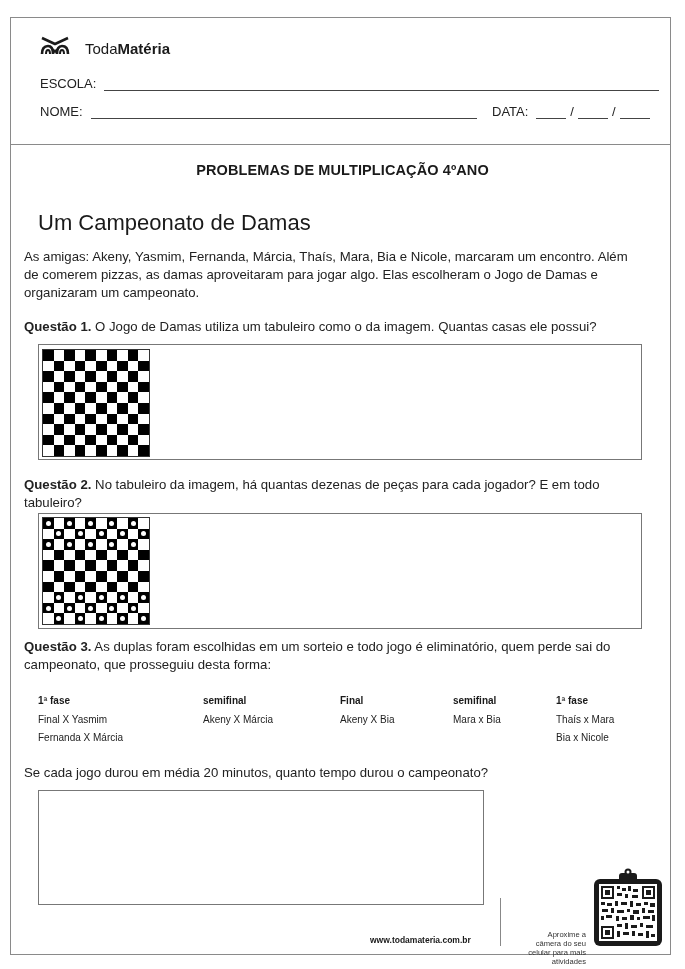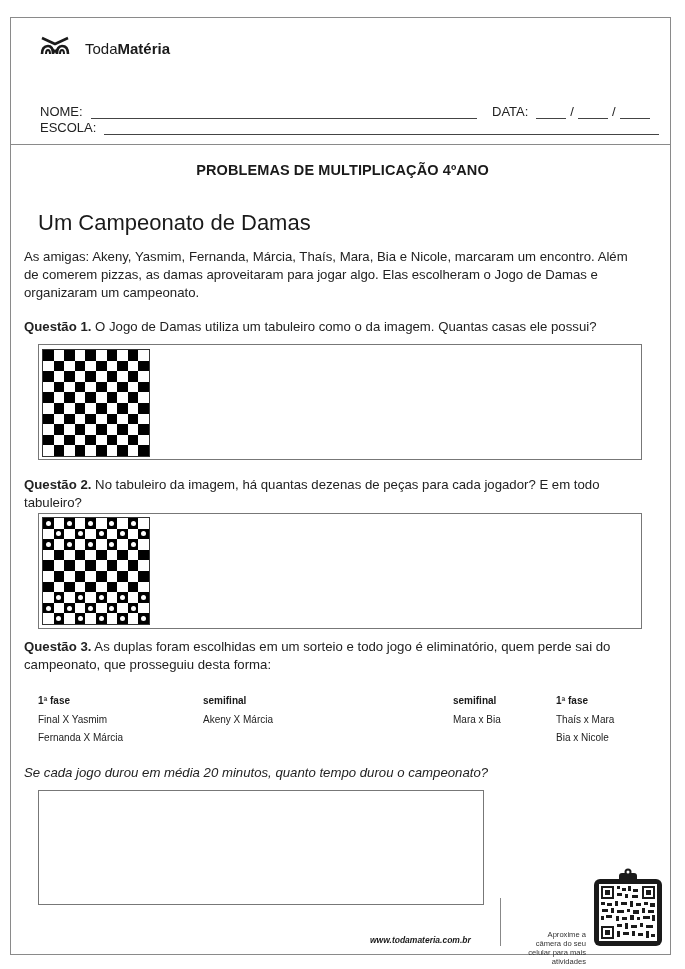--- a/index.html
+++ b/index.html
@@ -39,21 +39,21 @@
     .cell.dark { background: #000; }
     .cell.light { background: #fff; }
     .piece {
       position: absolute; left: 50%; top: 50%; width: 5px; height: 5px; margin: -2.5px 0 0 -2.5px;
       border-radius: 50%; background: #fff;
     }
     .bracket { position: absolute; top: 692px; left: 38px; width: 610px; height: 60px; }
     .bcol { position: absolute; top: 0; font-size: 10px; line-height: 18.5px; color: #222; }
     .bcol .phase { font-weight: 700; color: #1a1a1a; }
     .footer-divider { position: absolute; left: 500px; top: 898px; height: 48px; border-left: 1px solid #888; }
-    .site { position: absolute; left: 370px; top: 935px; font-size: 8.5px; font-weight: 700; color: #1a1a1a; font-style: italic; }
+    .site { position: absolute; left: 370px; top: 935px; font-size: 8.5px; font-weight: 700; color: #1a1a1a; }
     .qr-text { position: absolute; left: 508px; top: 905px; width: 78px; text-align: right; font-size: 7.6px; line-height: 9px; color: #333; margin-top: 25px; }
     .qr-wrap { position: absolute; left: 592px; top: 868px; }
   </style>
 </head>
 <body>
 
 <div class="page-frame"></div>
 <div class="header-divider"></div>
 
 <div class="logo">
@@ -63,21 +63,21 @@
       <path d="M2 18 Q2 10 8 10 Q13 10 13 18" stroke="#1a1a1a" stroke-width="2.6" fill="none"></path>
       <path d="M17 18 Q17 10 22 10 Q28 10 28 18" stroke="#1a1a1a" stroke-width="2.6" fill="none"></path>
       <path d="M6 18 Q6 14 8 14 Q10 14 10 18" stroke="#1a1a1a" stroke-width="2" fill="none"></path>
       <path d="M20 18 Q20 14 22 14 Q24 14 24 18" stroke="#1a1a1a" stroke-width="2" fill="none"></path>
       <path d="M13 13 L15 16 L17 13" stroke="#1a1a1a" stroke-width="2" fill="none"></path>
     </svg>
   </span>
   <span class="logo-text"><span>Toda</span><b>Matéria</b></span>
 </div>
 
-<div class="field-row" style="top:76px;margin-top:44px;">
+<div class="field-row" style="top:76px;">
   <span>ESCOLA:</span>
   <span class="field-line" style="width:555px;"></span>
 </div>
 
 <div class="field-row" style="top:104px;">
   <span>NOME:</span>
   <span class="field-line" style="width:386px;"></span>
 </div>
 <div class="field-row" style="top:104px; left:492px;">
   <span>DATA:</span>
@@ -369,32 +369,36 @@
 <div class="bracket">
   <div class="bcol" style="left:0;">
     <div class="phase">1ª fase</div>
     <div>Final X Yasmim</div>
     <div>Fernanda X Márcia</div>
   </div>
   <div class="bcol" style="left:165px;">
     <div class="phase">semifinal</div>
     <div>Akeny X Márcia</div>
   </div>
+  <div class="bcol" style="left:302px;">
+    <div class="phase">Final</div>
+    <div>Akeny X Bia</div>
+  </div>
   <div class="bcol" style="left:415px;">
     <div class="phase">semifinal</div>
     <div>Mara x Bia</div>
   </div>
   <div class="bcol" style="left:518px;">
     <div class="phase">1ª fase</div>
     <div>Thaís x Mara</div>
     <div>Bia x Nicole</div>
   </div>
 </div>
 
-<div class="para" style="top:764px;font-style:italic;">Se cada jogo durou em média 20 minutos, quanto tempo durou o campeonato?</div>
+<div class="para" style="top:764px;">Se cada jogo durou em média 20 minutos, quanto tempo durou o campeonato?</div>
 <div class="answer-box" style="left:38px; top:790px; width:446px; height:115px;"></div>
 
 <div class="site">www.todamateria.com.br</div>
 <div class="footer-divider"></div>
 <div class="qr-text">
   <div>Aproxime a</div>
   <div>câmera do seu</div>
   <div>celular para mais</div>
   <div>atividades</div>
 </div>

